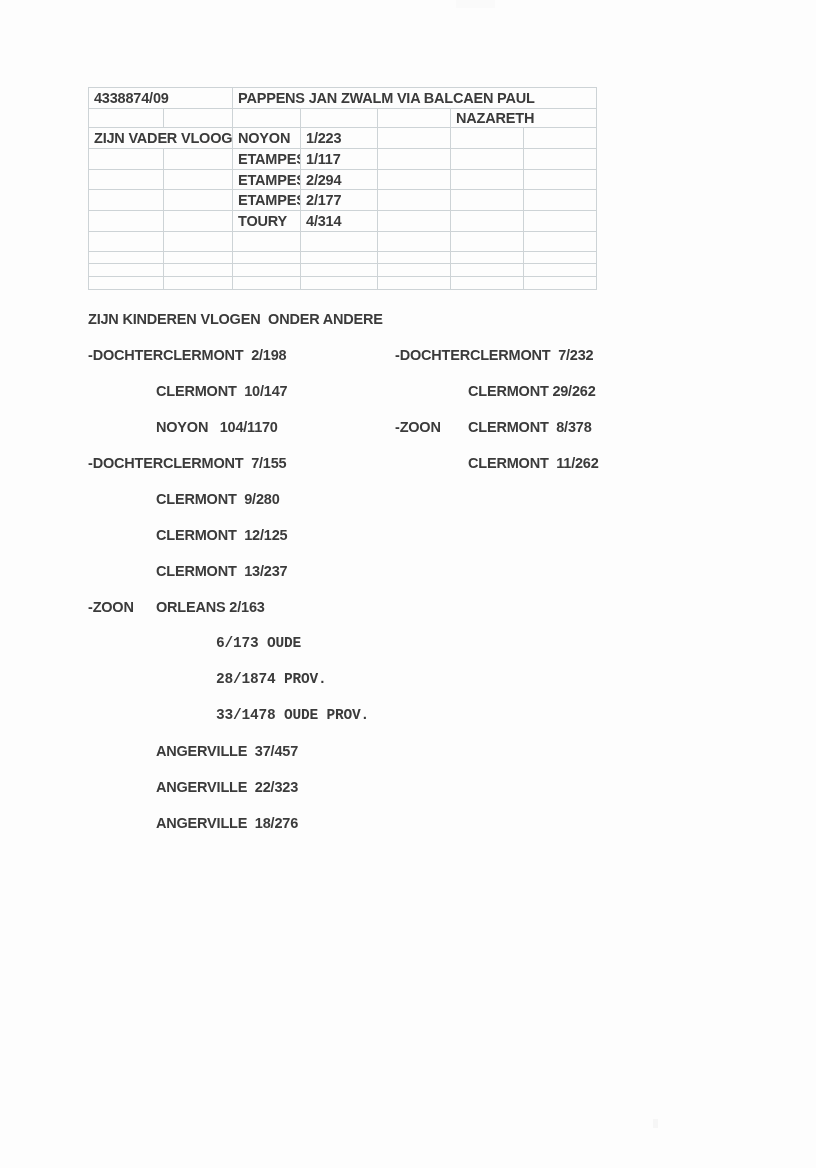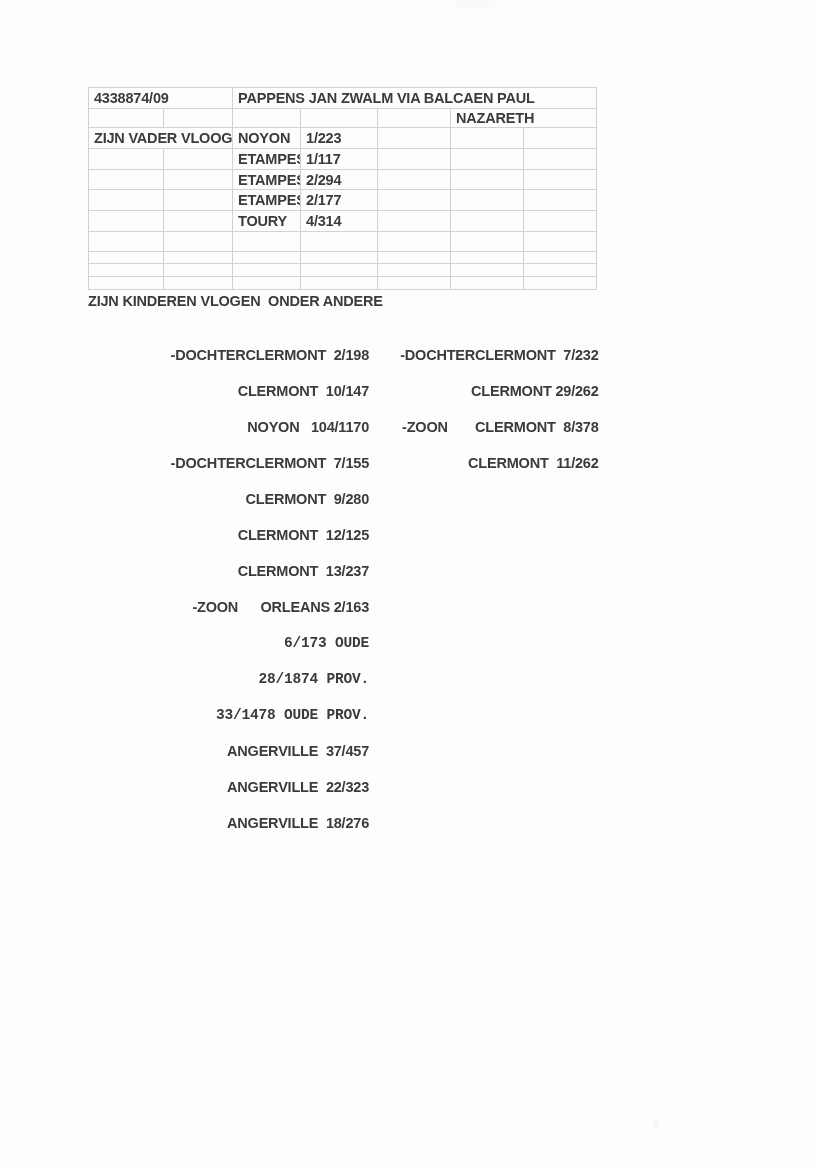--- a/index.html
+++ b/index.html
@@ -22,24 +22,24 @@
     border:1px solid #cdd3d6;
     padding:0 0 0 5px;
     white-space:pre; overflow:hidden;
     vertical-align:middle;
     font-size:14.5px;
   }
   tr.h21 { height:21px; } tr.h20 { height:20px; } tr.h19 { height:19px; }
   tr.h12 { height:12px; } tr.h13 { height:13px; }
 
   
-  .heading { position:absolute; left:88px; top:291px; line-height:20px; white-space:pre; }
+  .heading { position:absolute; left:88px; top:309px; line-height:20px; white-space:pre; }
   .col-left  { position:absolute; left:88px;  top:345px; }
   .col-right { position:absolute; left:395px; top:345px; }
-  .line { display:flex; align-items:flex-start; height:36px; line-height:20px; white-space:pre;justify-content:flex-end; }
+  .line { display:flex; align-items:flex-start; height:36px; line-height:20px; white-space:pre; }
   .line .pre { display:inline-block; min-width:68px; white-space:pre; }
   .col-right .line .pre { min-width:73px; }
   .line.deep .txt { margin-left:60px;font-family:Liberation Mono, monospace; }
 </style>
 </head>
 <body>
 
 <div class="page">
 
   <div class="artifact-a"></div>

